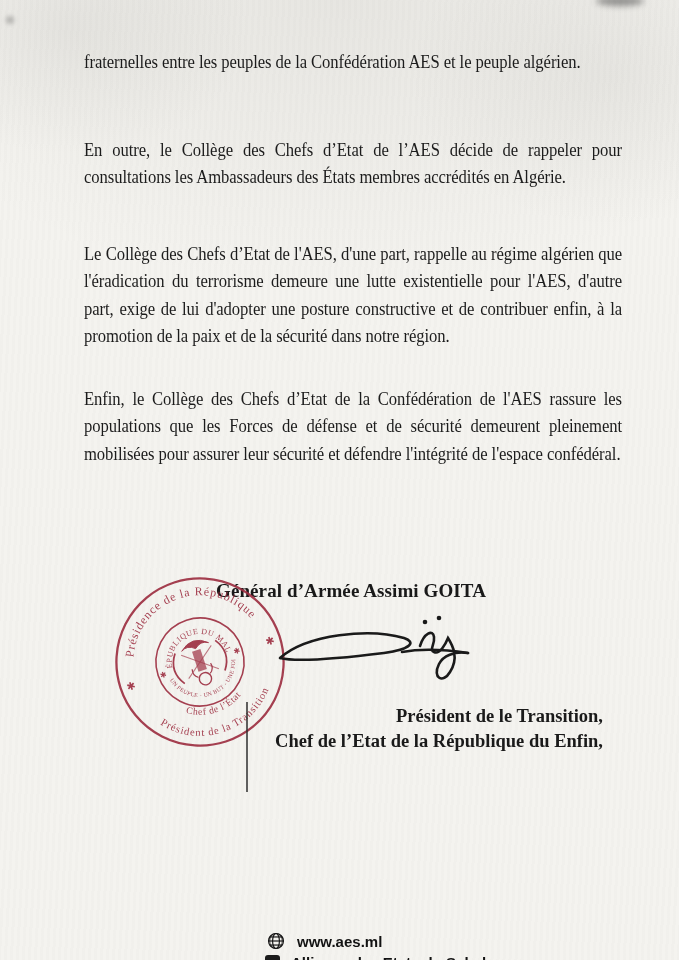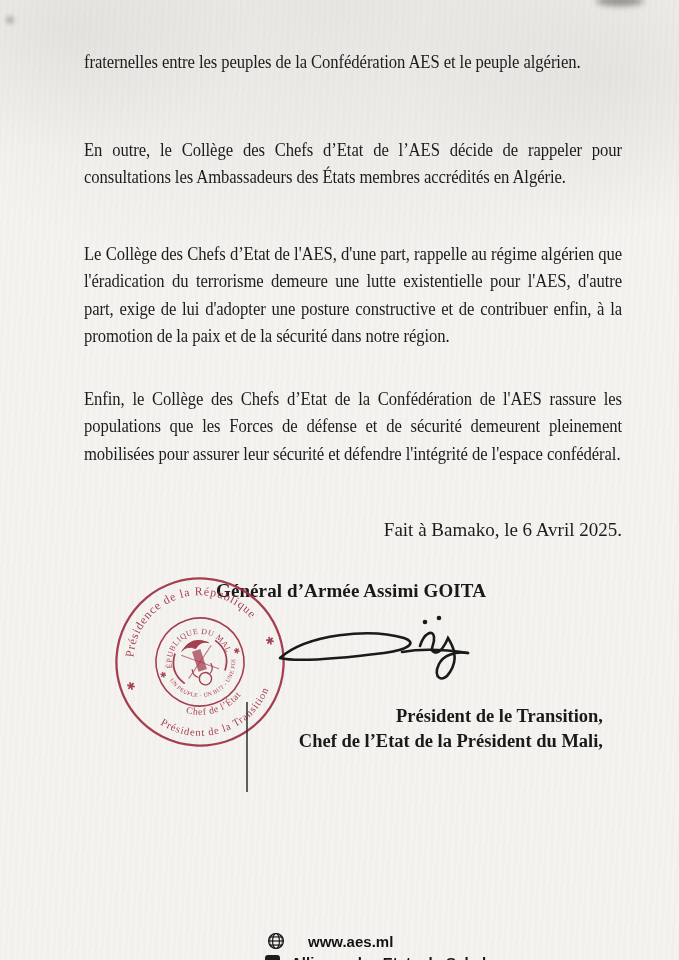--- a/index.html
+++ b/index.html
@@ -52,39 +52,38 @@
   .smudge-l{
     position:absolute;left:6px;top:16px;width:8px;height:8px;
     background:rgba(0,0,0,0.22);filter:blur(2px);border-radius:50%;
   }
   .footer{
     position:absolute;left:0;top:928px;width:679px;height:40px;
     font-family:"Liberation Sans", sans-serif;
   }
   .footer-row1{position:absolute;left:267px;top:4px;display:flex;align-items:center;}
   .footer-row1 .globe{width:18px;height:18px;}
-  .footer-url{margin-left:23px;font-size:15px;font-weight:700;color:#131313;}
+  .footer-url{margin-left:12px;font-size:15px;font-weight:700;color:#131313;}
   .footer-row2{position:absolute;left:265px;top:26px;display:flex;align-items:center;}
   .social-sq{width:15px;height:15px;background:#1c1c1c;border-radius:3px;}
   .footer-cut{margin-left:11px;font-size:15px;font-weight:700;color:#131313;white-space:nowrap;}
 </style>
 </head>
 <body>
 
 <div class="page">
 
   <div class="smudge-tr"></div>
   <div class="smudge-l"></div>
 
   <div class="para p1">fraternelles entre les peuples de la Confédération AES et le peuple algérien.</div>
   <div class="para p2">En outre, le Collège des Chefs d’Etat de l’AES décide de rappeler pour consultations les Ambassadeurs des États membres accrédités en Algérie.</div>
   <div class="para p3">Le Collège des Chefs d’Etat de l'AES, d'une part, rappelle au régime algérien que l'éradication du terrorisme demeure une lutte existentielle pour l'AES, d'autre part, exige de lui d'adopter une posture constructive et de contribuer enfin, à la promotion de la paix et de la sécurité dans notre région.</div>
   <div class="para p4">Enfin, le Collège des Chefs d’Etat de la Confédération de l'AES rassure les populations que les Forces de défense et de sécurité demeurent pleinement mobilisées pour assurer leur sécurité et défendre l'intégrité de l'espace confédéral.</div>
 
-  <div class="dateline">Fait à Bamako, le 6 Avril 2025.</div>
 
   <div class="signatory-name">Général d’Armée Assimi GOITA</div>
 
   <div class="stamp">
     <svg viewBox="0 0 200 200" width="176" height="176">
       <defs>
         <path id="arcTopOuter" d="M 24 100 A 76 76 0 0 1 176 100"></path>
         <path id="arcBotOuter" d="M 16 100 A 84 84 0 0 0 184 100"></path>
         <path id="arcBotOuter2" d="M 40 100 A 60 60 0 0 0 160 100"></path>
         <path id="arcTopInner" d="M 68 100 A 32 32 0 0 1 132 100"></path>
@@ -141,21 +140,21 @@
         <circle cx="163" cy="16" r="2.3"></circle>
         <circle cx="177" cy="12" r="2.3"></circle>
       </g>
     </svg>
   </div>
 
   <div class="fold-line"></div>
 
   <div class="titles">
     <div>Président de le Transition,</div>
-    <div>Chef de l’Etat de la Président du Mali,</div>
+    <div>Chef de l’Etat de la République du Enfin,</div>
   </div>
 
   <div class="footer">
     <div class="footer-row1">
       <svg class="globe" viewBox="0 0 20 20">
         <g stroke="#161616" stroke-width="1.3" fill="none">
           <circle cx="10" cy="10" r="8.3"></circle>
           <ellipse cx="10" cy="10" rx="3.8" ry="8.3"></ellipse>
           <ellipse cx="10" cy="10" rx="7" ry="8.3" opacity="0.6"></ellipse>
           <line x1="1.7" y1="10" x2="18.3" y2="10"></line>

